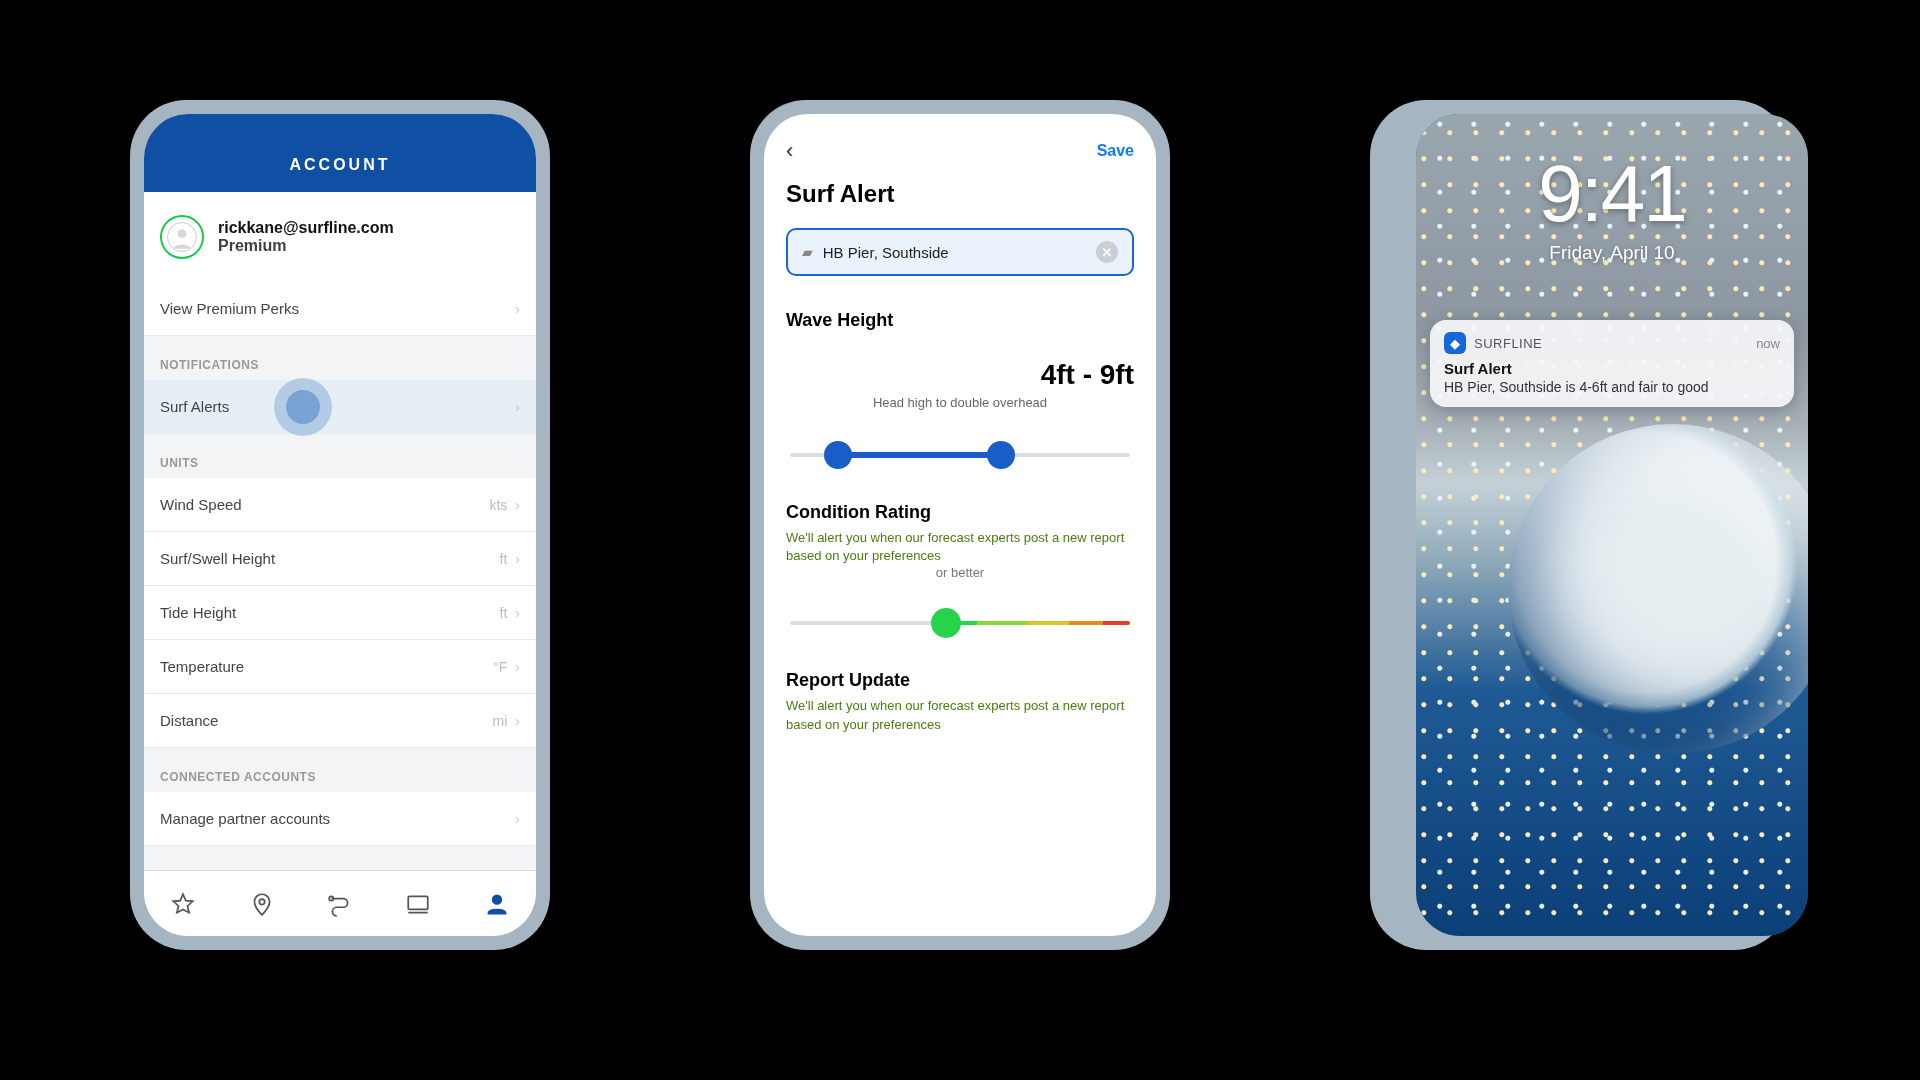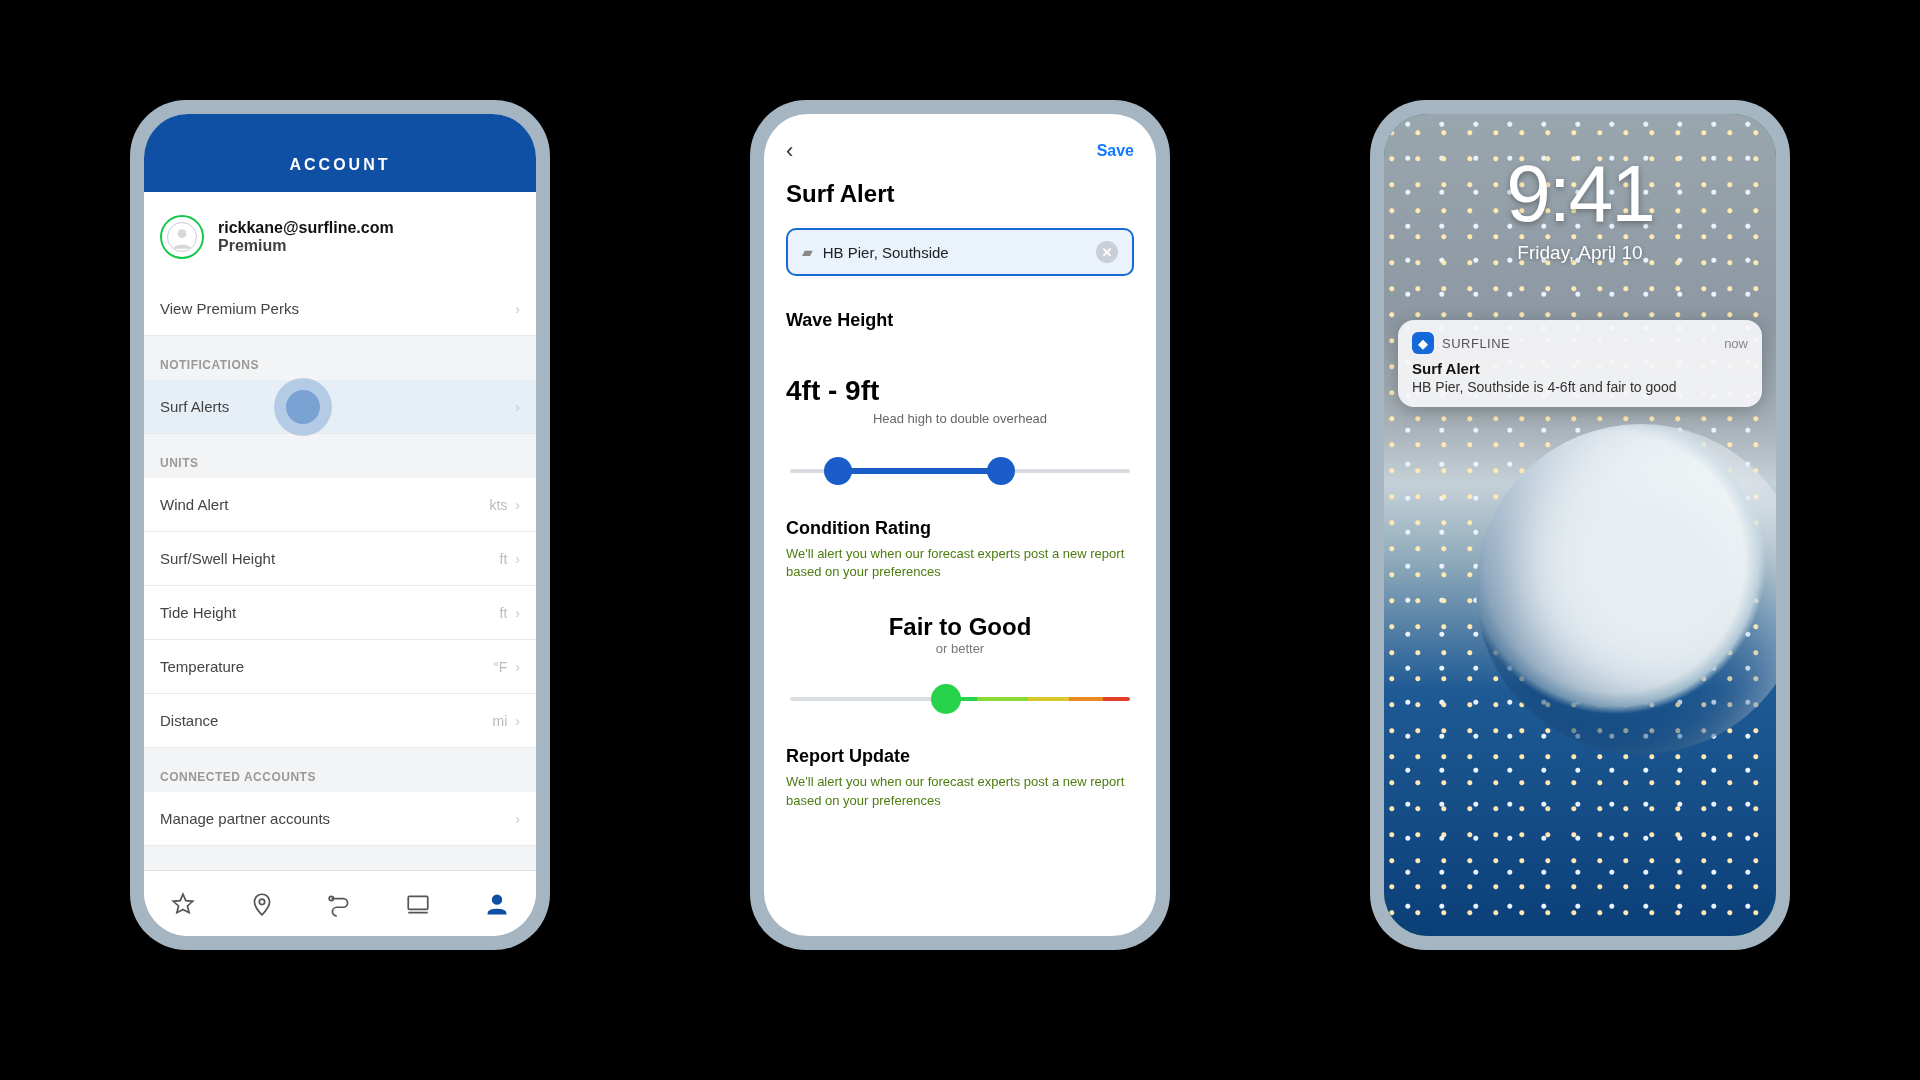--- a/index.html
+++ b/index.html
@@ -74,40 +74,40 @@
   .p2-body { padding:0 22px 22px; overflow:hidden; }
   .p2-title { font-size:24px; font-weight:800; margin:8px 0 20px; }
   .spot-field { border:2px solid #1569d6; background:#eaf2fb; border-radius:10px;
     height:48px; display:flex; align-items:center; padding:0 14px; gap:10px; }
   .spot-field .cam { color:#888; font-size:14px; }
   .spot-field .name { flex:1; color:#222; font-size:15px; }
   .clearx { width:22px; height:22px; border-radius:50%; background:#c9cfd4; color:#fff;
     display:flex; align-items:center; justify-content:center; font-size:13px; font-weight:700;}
   .sec-h { font-weight:800; font-size:18px; margin-top:34px; }
   .sec-sub { font-size:13px; color:#4d7c0f; margin-top:6px; line-height:1.4; }
-  .wave-value { text-align:left; margin-top:44px; font-size:28px; font-weight:800; }
+  .wave-value { text-align:right; margin-top:28px; font-size:28px; font-weight:800; }
   .wave-desc { text-align:center; color:#666; font-size:13px; margin-top:4px; }
   .dualslider { position:relative; height:26px; margin:32px 4px 0; }
   .track { position:absolute; left:0; right:0; top:50%; height:4px; background:#d9dde1;
     border-radius:3px; transform:translateY(-50%); }
   .track-fill { position:absolute; top:50%; height:6px; background:#1a5dc9;
     transform:translateY(-50%); border-radius:4px; }
   .knob { position:absolute; top:50%; width:28px; height:28px; background:#1a5dc9;
     border-radius:50%; transform:translate(-50%,-50%); }
   .cond-value { text-align:center; font-weight:800; font-size:24px; margin-top:32px; }
   .cond-sub   { text-align:center; color:#777; font-size:13px; }
   .cond-slider { position:relative; height:26px; margin:30px 4px 0; }
   .cond-track { position:absolute; left:0; right:0; top:50%; height:4px;
     transform:translateY(-50%); border-radius:3px;
     background:linear-gradient(90deg,#d9dde1 0 46%,#26d34a 46% 55%,#8ad836 55% 70%,#d8c82c 70% 82%,#e98a20 82% 92%,#e33e2a 92% 100%);}
   .cond-knob { position:absolute; top:50%; left:46%; width:30px; height:30px;
     background:#26d34a; border-radius:50%; transform:translate(-50%,-50%); }
 
   
-  .p3-frame { background:#15803d; }
+  .p3-frame { background:#15803d;margin-left:32px; }
   .p3-bg { position:absolute; inset:0;
     background:
       radial-gradient(circle at 30% 72%, #ffe9b0 0 2px, transparent 3px) 0 0/26px 26px,
       radial-gradient(circle at 70% 30%, #e9f3ff 0 2px, transparent 3px) 0 0/34px 34px,
       linear-gradient(180deg,#9aa6ae 0%,#8d98a2 25%,#a7b1b7 38%,#c5d1d8 45%,#8ba7b8 55%,#1f5a94 70%,#0b3f78 100%);
   }
   .wave-shape { position:absolute; right:-30px; top:310px; width:330px; height:330px;
     background:radial-gradient(circle at 42% 42%,#e7eef2 0 48%,#b7cdd9 53%,transparent 56%);
     border-radius:50%;
     box-shadow:inset -30px 40px 60px rgba(255,255,255,.5),
@@ -167,21 +167,21 @@
       <div class="pulse">
             <div class="pulse-inner"></div>
           </div>
       <span class="right">
             <span class="chev">›</span>
           </span>
     </div>
 
     <div class="section-label">UNITS</div>
     <div class="row">
-      <span>Wind Alert</span>
+      <span>Wind Speed</span>
       <span class="right">
             <span>kts</span>
             <span class="chev">›</span>
           </span>
     </div>
     <div class="row">
       <span>Surf/Swell Height</span>
       <span class="right">
             <span>ft</span>
             <span class="chev">›</span>
@@ -273,21 +273,20 @@
     <div class="wave-desc">Head high to double overhead</div>
     <div class="dualslider">
       <div class="track"></div>
       <div class="track-fill" id="wfill" style="left: 14%; right: 38%;"></div>
       <div class="knob" id="wk1" style="left: 14%;"></div>
       <div class="knob" id="wk2" style="left: 62%;"></div>
     </div>
 
     <div class="sec-h">Condition Rating</div>
     <div class="sec-sub">We'll alert you when our forecast experts post a new report based on your preferences</div>
-    <div class="cond-value">Fair to Good</div>
     <div class="cond-sub">or better</div>
     <div class="cond-slider">
       <div class="cond-track"></div>
       <div class="cond-knob"></div>
     </div>
 
     <div class="sec-h">Report Update</div>
     <div class="sec-sub">We'll alert you when our forecast experts post a new report based on your preferences</div>
   </div>
  </div>

